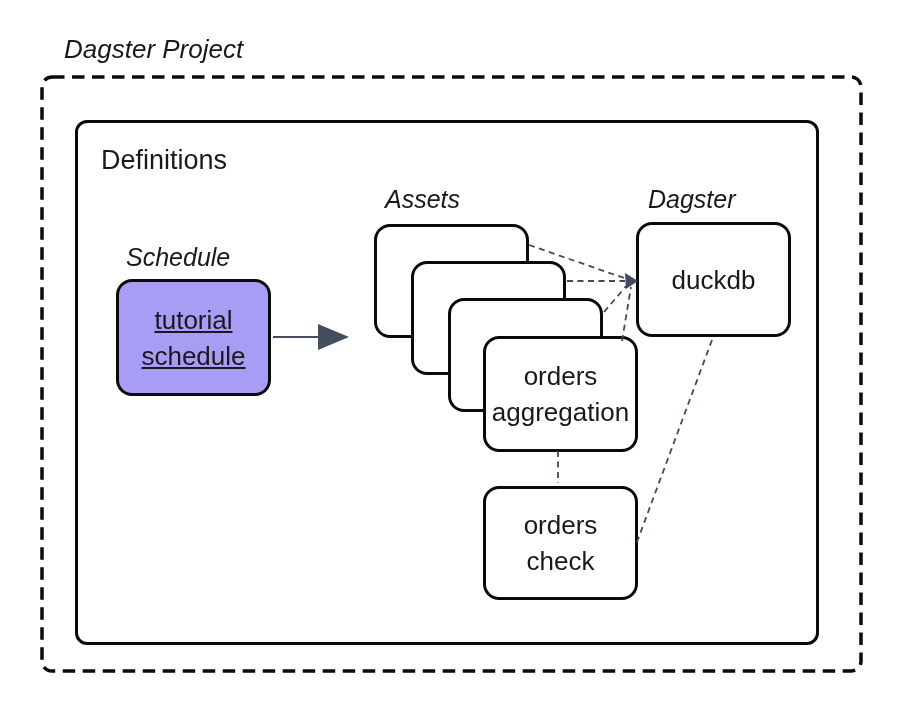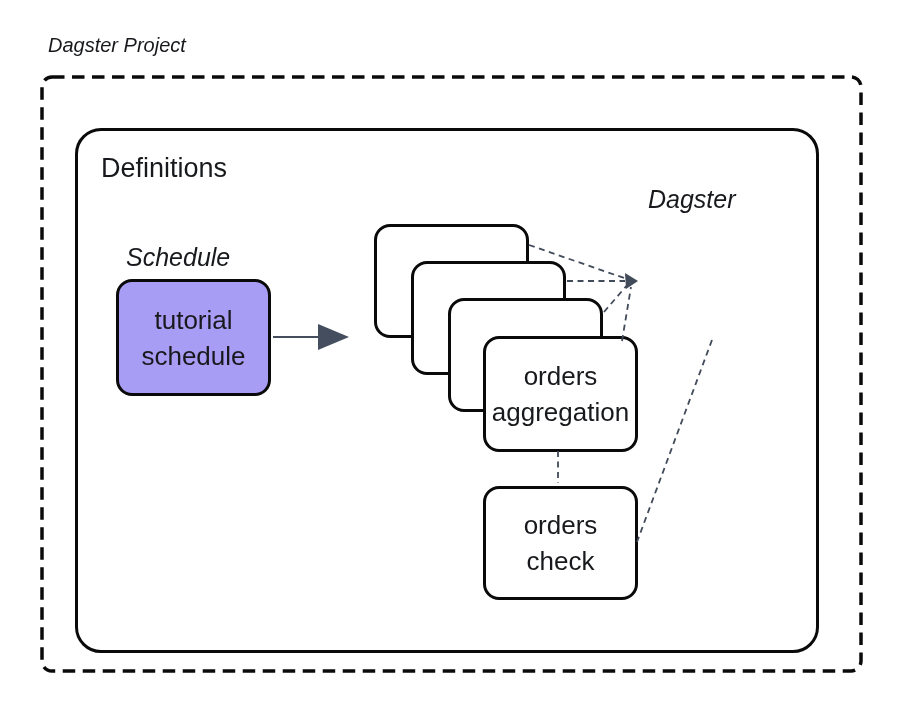--- a/index.html
+++ b/index.html
@@ -10,37 +10,37 @@
     width: 900px;
     height: 713px;
     background: var(--background, #ffffff);
     font-family: "Liberation Sans", sans-serif;
     color: var(--text, #17191c);
     overflow: hidden;
   }
 
   .diagram-title {
     position: absolute;
-    left: 48px;
+    left: 64px;
     top: 34px;
-    font-size: 20px;
+    font-size: 26px;
     font-style: italic;
     font-weight: 500;
     white-space: nowrap;
   }
 
   .definitions-box {
     position: absolute;
     left: 75px;
-    top: 128px;
+    top: 120px;
     width: 744px;
     height: 525px;
     box-sizing: border-box;
     border: 3px solid var(--border, #0a0a0a);
-    border-radius: 26px;
+    border-radius: 12px;
     background: var(--background, #ffffff);
   }
   .definitions-label {
     position: absolute;
     left: 23px;
     top: 22px;
     font-size: 27px;
   }
 
   .section-label {
@@ -67,20 +67,21 @@
     justify-content: center;
     text-align: center;
     font-size: 26px;
     line-height: 36px;
     white-space: pre-line;
   }
 
   .schedule-node {
     left: 116px; top: 279px; height: 117px;
     background: var(--schedule-fill, #a89df5);
+    text-decoration: underline;
   }
 
   .asset-box-1 { left: 374px; top: 224px; height: 114px; }
   .asset-box-2 { left: 411px; top: 261px; height: 114px; }
   .asset-box-3 { left: 448px; top: 298px; height: 114px; }
   .asset-box-4 { left: 483px; top: 336px; height: 116px; }
 
   .duckdb-node       { left: 636px; top: 222px; height: 115px; }
   .orders-check-node { left: 483px; top: 486px; height: 114px; }
 
@@ -106,31 +107,35 @@
     <div class="definitions-label">Definitions</div>
   </div>
 
   <div class="section-label label-schedule">Schedule</div>
 
   <div class="node schedule-node">
     <span>tutorial
 schedule</span>
   </div>
 
+  <div class="section-label label-assets">Assets</div>
 
   <div class="node asset-box-1"></div>
   <div class="node asset-box-2"></div>
   <div class="node asset-box-3"></div>
   <div class="node asset-box-4">
     <span>orders
 aggregation</span>
   </div>
 
   <div class="section-label label-resource">Dagster</div>
 
+  <div class="node duckdb-node">
+    <span>duckdb</span>
+  </div>
 
 
   <div class="node orders-check-node">
     <span>orders
 check</span>
   </div>
 
   <svg class="overlay" width="900" height="713" viewBox="0 0 900 713">
 
     <rect x="42" y="77" width="819" height="594" rx="10" fill="none" stroke-width="3.5" stroke-dasharray="12.5 7.5" stroke="#0a0a0a"></rect>

